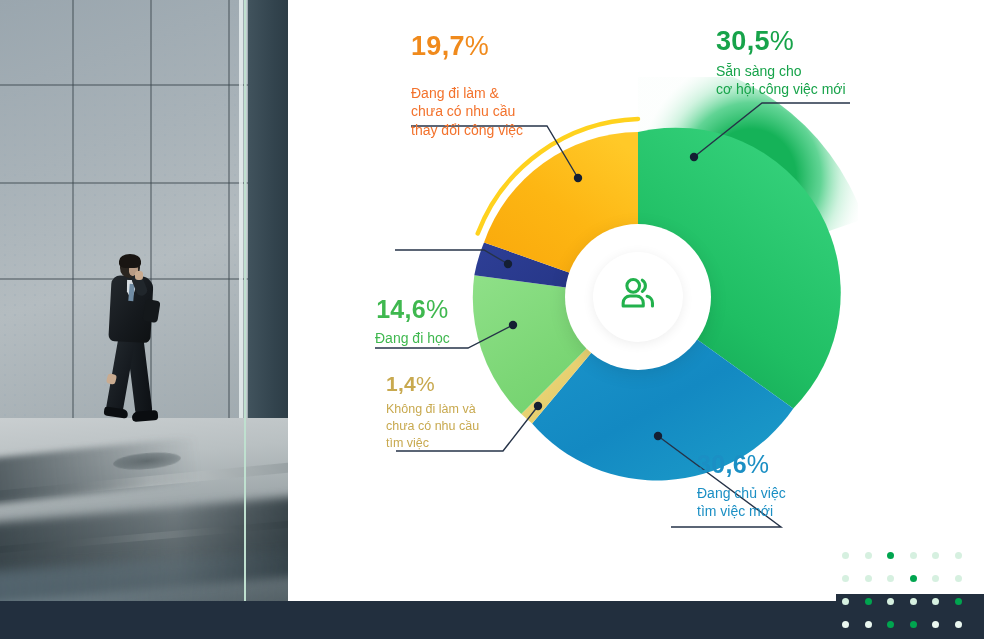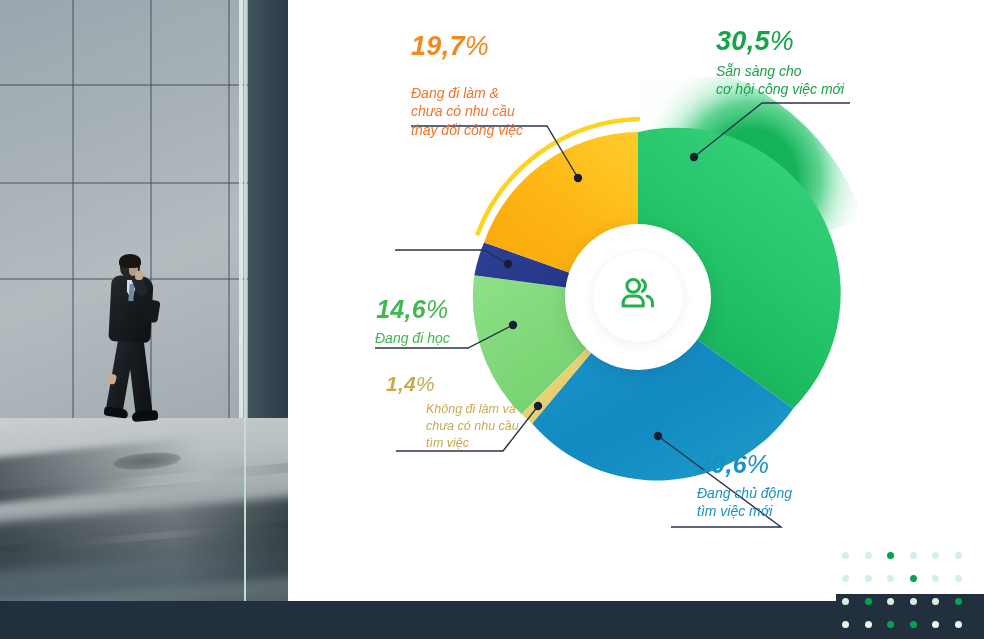--- a/index.html
+++ b/index.html
@@ -2,21 +2,21 @@
 <html><head>
 <meta charset="utf-8">
 <style>
   html,body{margin:0;padding:0;}
   body{
     width:984px;height:639px;overflow:hidden;
     font-family:"Liberation Sans", sans-serif;
     background:#ffffff;
     position:relative;
   }
-  #stage{position:absolute;inset:0;width:984px;height:639px;overflow:hidden;font-style:italic;}
+  #stage{position:absolute;inset:0;width:984px;height:639px;overflow:hidden;}
 
   
   .photo{position:absolute;left:0;top:0;width:300px;height:639px;overflow:hidden;background:#2b3742;}
   .ph-sky{position:absolute;left:0;top:0;width:300px;height:420px;
       background:linear-gradient(160deg,#9aa6ae 0%,#a8b2b8 35%,#b4bcc0 60%,#9fa9ae 100%);}
   .ph-dark-col{position:absolute;left:248px;top:0;width:60px;height:430px;
       background:linear-gradient(90deg,#41535d 0%,#32434d 45%,#26343c 100%);}
   .ph-bright-line{position:absolute;left:239px;top:0;width:4px;height:430px;background:#e8eef0;opacity:.85;}
   .ph-bright-line2{position:absolute;left:245px;top:0;width:2px;height:430px;background:#cfd9dd;opacity:.7;}
   .ph-mullion{position:absolute;background:rgba(60,70,78,.45);}
@@ -90,21 +90,21 @@
 
   .lbl-orange .pct{font-size:27px;color:#F08A1C;}
   .lbl-orange .desc{font-size:14px;color:#F3722C;margin-top:24px;}
   .lbl-green .pct{font-size:27px;color:#17A34A;}
   .lbl-green .desc{font-size:14px;color:#17A34A;}
   .lbl-navy .pct{font-size:25px;color:#2B3C8E;}
   .lbl-navy .desc{font-size:14px;color:#2B3C8E;}
   .lbl-lgreen .pct{font-size:25px;color:#3FB84F;text-align:center;}
   .lbl-lgreen .desc{font-size:14px;color:#3FB84F;}
   .lbl-gold .pct{font-size:21px;color:#C8A94F;}
-  .lbl-gold .desc{font-size:12.5px;color:#C8A94F;line-height:1.35;margin-left:40px;}
+  .lbl-gold .desc{font-size:12.5px;color:#C8A94F;line-height:1.35;}
   .lbl-blue .pct{font-size:25px;color:#1B8FC4;}
   .lbl-blue .desc{font-size:14px;color:#1B8FC4;}
 
   .leader{position:absolute;overflow:visible;}
   .leader line,.leader polyline{stroke:#263348;stroke-width:1.4;fill:none;}
   .leader circle{fill:#141F33;}
 
   
   .dotgrid{position:absolute;left:842px;top:552px;}
   .dotgrid .row{display:flex;gap:15.5px;margin-bottom:16px;}
@@ -287,21 +287,21 @@
     <div class="desc">
       <div>Không đi làm và</div>
       <div>chưa có nhu cầu</div>
       <div>tìm việc</div>
     </div>
   </div>
 
   <div class="lbl lbl-blue" style="left:697px;top:452px;">
     <div class="pct"><span>30,6</span><span class="sym">%</span></div>
     <div class="desc">
-      <div>Đang chủ động</div>
+      <div>Đang chủ việc</div>
       <div>tìm việc mới</div>
     </div>
   </div>
 
   <div class="navy-band"></div>
   <div class="navy-band right"></div>
 
   <div class="dotgrid">
     <div class="row">
       <div class="d"></div>

